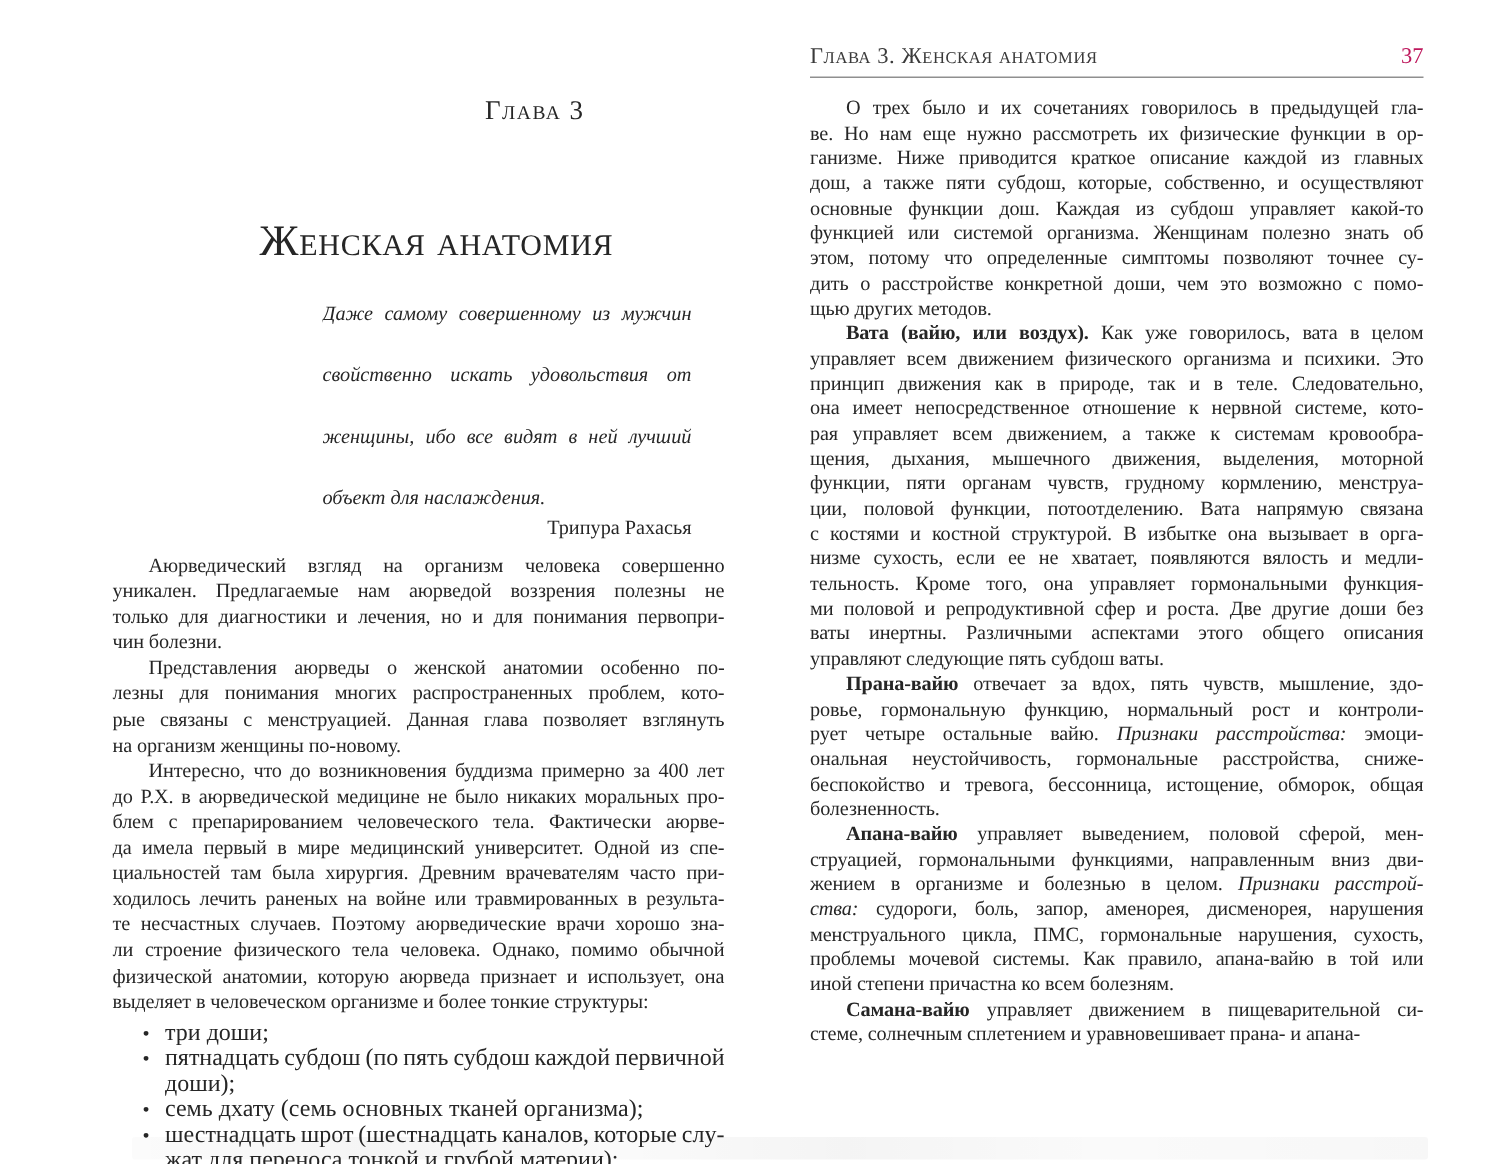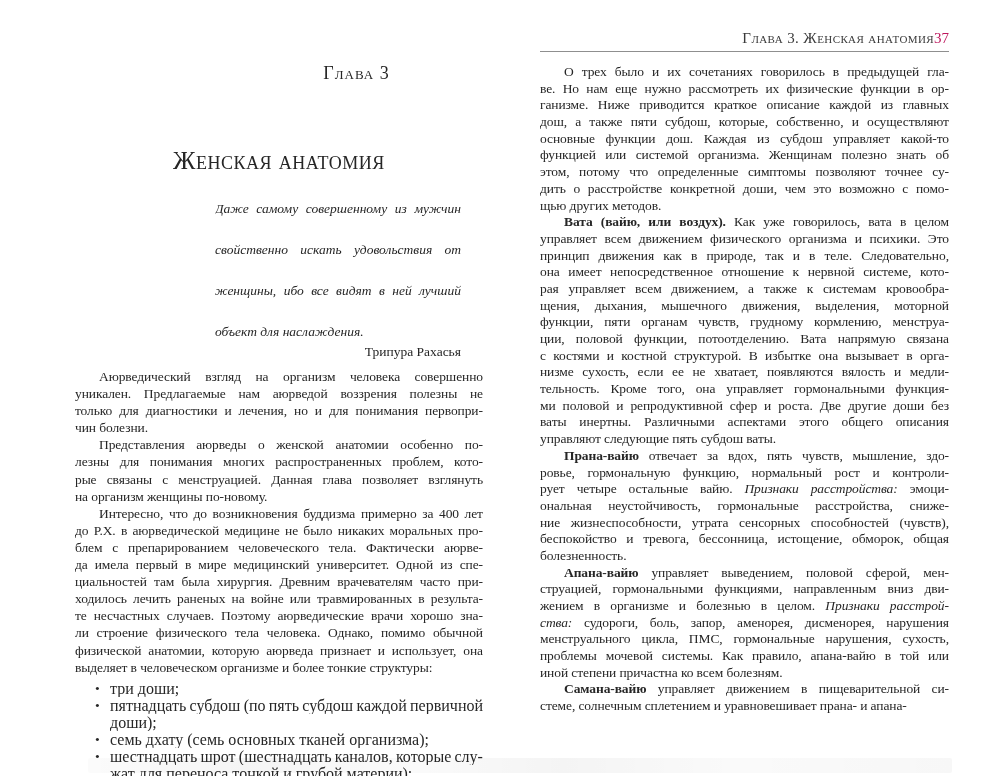--- a/index.html
+++ b/index.html
@@ -3,21 +3,21 @@
 <meta charset="utf-8">
 <style>
   html,body{margin:0;padding:0;background:#ffffff;}
   .screen{position:relative;width:1000px;height:776px;background:#ffffff;overflow:hidden;
           font-family:"Liberation Serif","DejaVu Serif",serif;color:#262626;}
   .page{position:absolute;}
   #pageL{left:75px;top:55px;width:408px;}
   #pageR{left:540px;top:30px;width:409px;}
 
   .chapter-label{font-variant:small-caps;font-size:18px;letter-spacing:1px;margin:8px 0 0 155px;text-align:center;}
-  .page-title{font-variant:small-caps;font-size:25px;letter-spacing:.5px;margin:62px 0 0 98px;line-height:30px;}
+  .page-title{font-variant:small-caps;font-size:29px;letter-spacing:.5px;margin:62px 0 0 98px;line-height:30px;}
 
   .epigraph{margin:17px 0 0 140px;width:246px;font-style:italic;font-size:13.5px;}
   .attribution{width:246px;margin:4px 0 0 140px;text-align:right;font-size:13.5px;}
 
   .body{font-size:13.5px;letter-spacing:-0.1px;}
   #pageL .body{margin-top:8px;}
   #pageR .body{margin-top:12px;}
 
   .line{height:17.1px;line-height:17.1px;overflow:hidden;}
   #pageR .line{height:16.7px;line-height:16.7px;}
@@ -27,21 +27,21 @@
   .line.last{white-space:nowrap;}
   .w{white-space:nowrap;}
   .b{font-weight:bold;}
   .i{font-style:italic;}
 
   .bullets{margin-top:4px;}
   .bullet-row{display:flex;}
   .bullet-marker{width:15px;margin-left:20px;flex:none;font-size:13.5px;line-height:17.1px;}
   .bullet-body{flex:1;min-width:0;}
 
-  .head-row{display:flex;justify-content:flex-end;align-items:baseline;
+  .head-row{display:flex;justify-content:space-between;align-items:baseline;
             border-bottom:1px solid #8f8f8f;padding-bottom:4px;}
   .running-head{font-variant:small-caps;font-size:15px;letter-spacing:.4px;color:#3a3a3a;}
   .page-num{font-size:15px;color:#be185d;}
 
   .bottom-edge{position:absolute;left:88px;right:48px;bottom:3px;height:15px;border-radius:2px;
     background:linear-gradient(90deg,rgba(0,0,0,.015),rgba(0,0,0,.04) 18%,rgba(0,0,0,.02) 38%,
                rgba(0,0,0,.045) 55%,rgba(0,0,0,.018) 75%,rgba(0,0,0,.03));}
 </style>
 </head>
 <body>
@@ -570,28 +570,20 @@
             <span class="w"><span>эмоци-</span></span>
           </div>
           <div class="line just">
             <span class="w"><span>ональная</span></span>
             <span class="w"><span>неустойчивость,</span></span>
             <span class="w"><span>гормональные</span></span>
             <span class="w"><span>расстройства,</span></span>
             <span class="w"><span>сниже-</span></span>
           </div>
           <div class="line just">
-            <span class="w"><span>ние</span></span>
-            <span class="w"><span>жизнеспособности,</span></span>
-            <span class="w"><span>утрата</span></span>
-            <span class="w"><span>сенсорных</span></span>
-            <span class="w"><span>способностей</span></span>
-            <span class="w"><span>(чувств),</span></span>
-          </div>
-          <div class="line just">
             <span class="w"><span>беспокойство</span></span>
             <span class="w"><span>и</span></span>
             <span class="w"><span>тревога,</span></span>
             <span class="w"><span>бессонница,</span></span>
             <span class="w"><span>истощение,</span></span>
             <span class="w"><span>обморок,</span></span>
             <span class="w"><span>общая</span></span>
           </div>
           <div class="line last"><span>болезненность.</span></div>
         </div>

